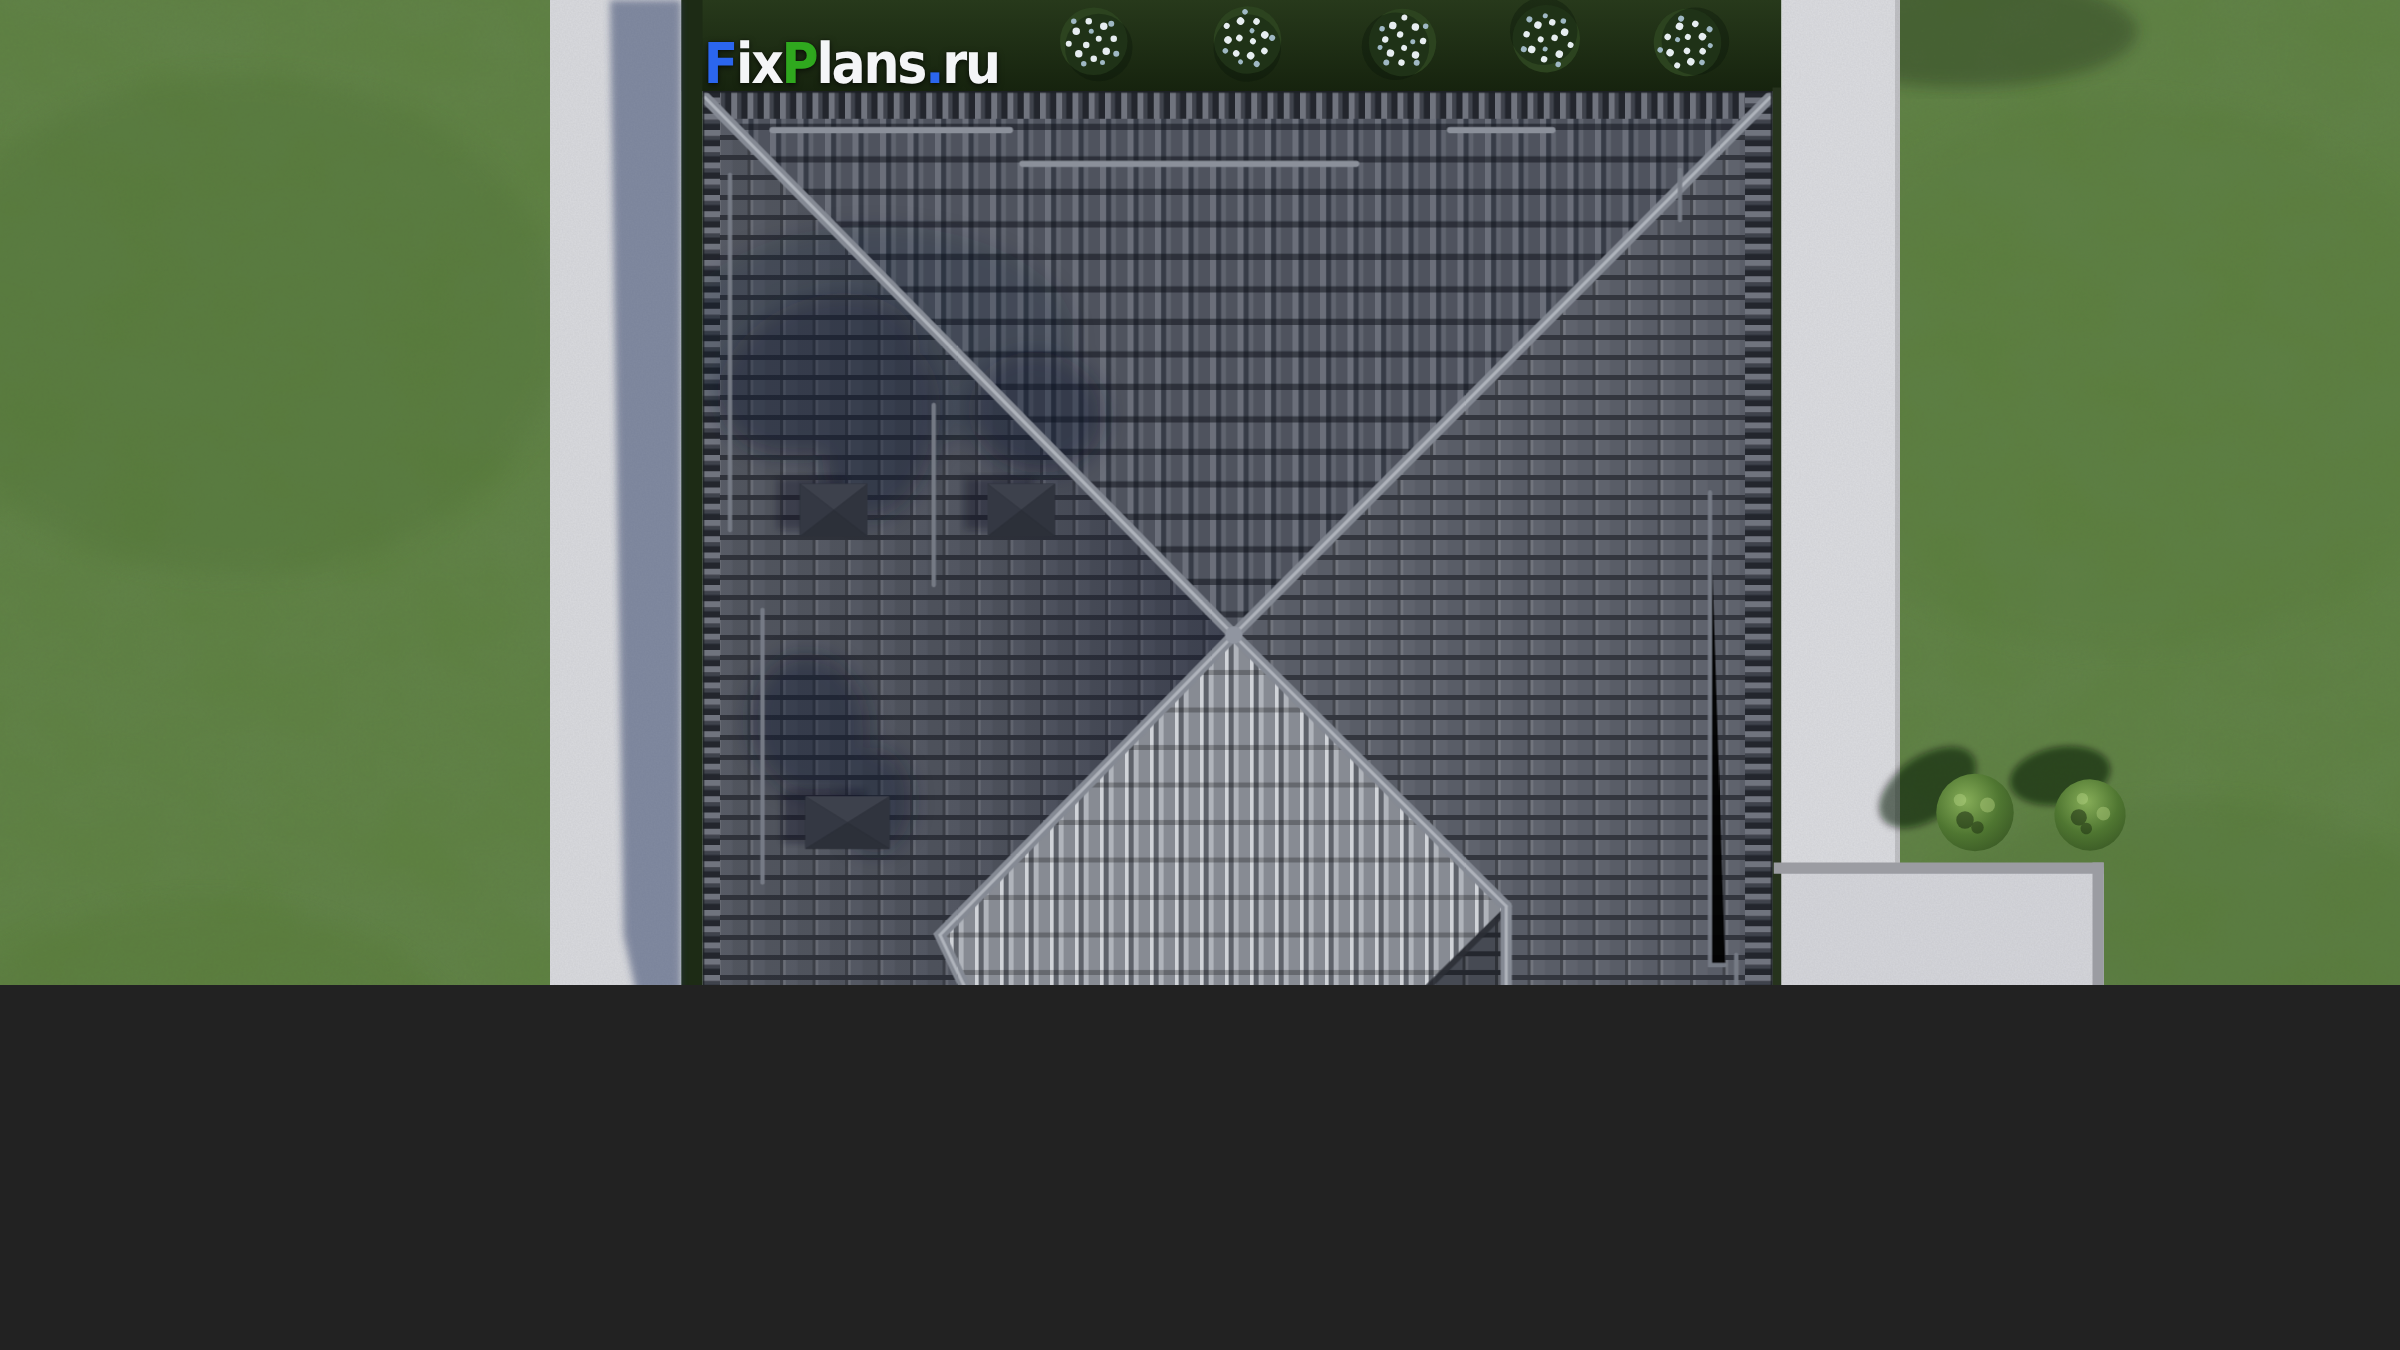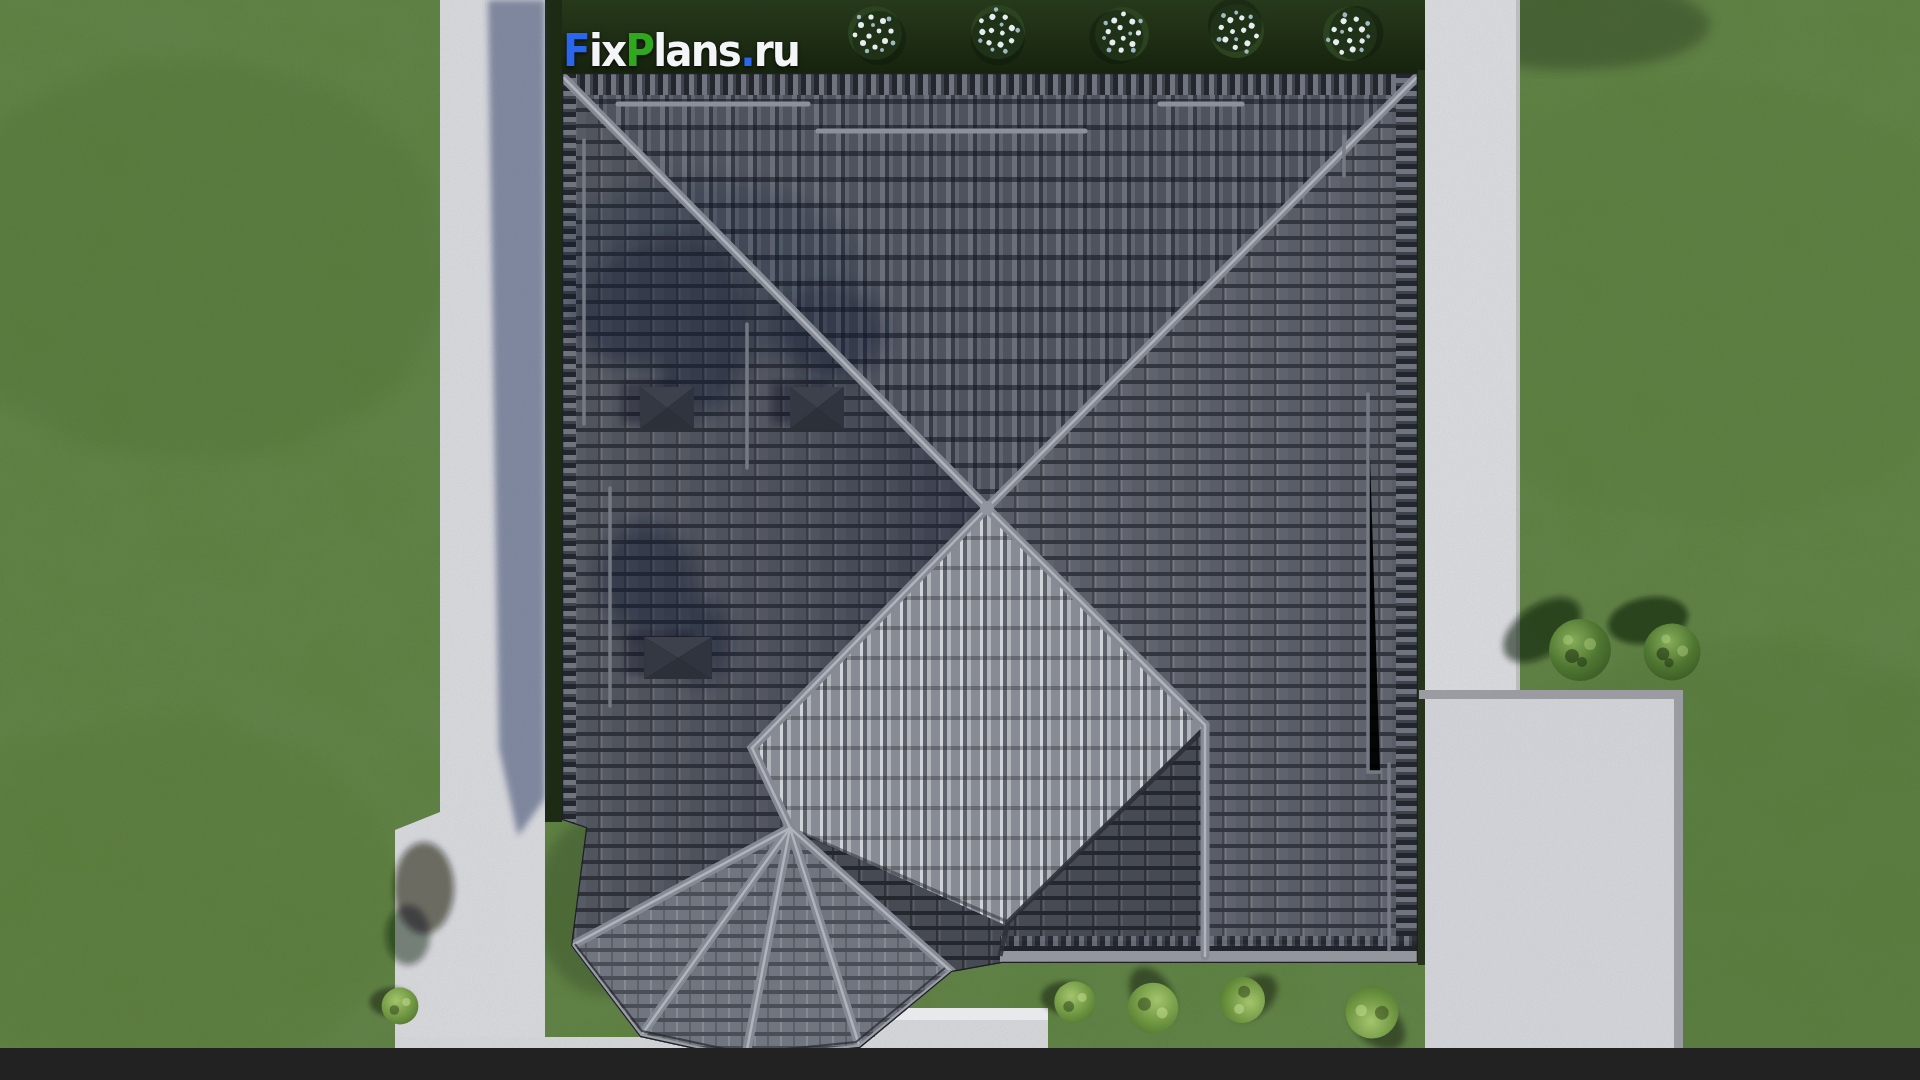--- a/index.html
+++ b/index.html
@@ -1,16 +1,16 @@
 <!DOCTYPE html>
 <html><head>
 <meta charset="utf-8">
 <style>
   html,body{margin:0;padding:0;background:#222;}
-  .stage{position:relative;width:1920px;height:1048px;overflow:hidden;
+  .stage{position:relative;width:1920px;height:788px;overflow:hidden;
          font-family:"DejaVu Sans","Liberation Sans",sans-serif;}
   .stage svg{position:absolute;left:0;top:0;display:block;}
   .logo{position:absolute;left:563px;top:24px;font-size:45px;font-weight:bold;
         letter-spacing:-2px;white-space:nowrap;transform:scaleX(.9);
         transform-origin:left top;
         text-shadow:0 2px 5px rgba(0,0,0,.6),0 0 2px rgba(0,0,0,.45);}
   .logo .c-blue{color:#2b66ee;}
   .logo .c-green{color:#2fa81e;}
   .logo .c-white{color:#f4f5f7;}
 </style>

